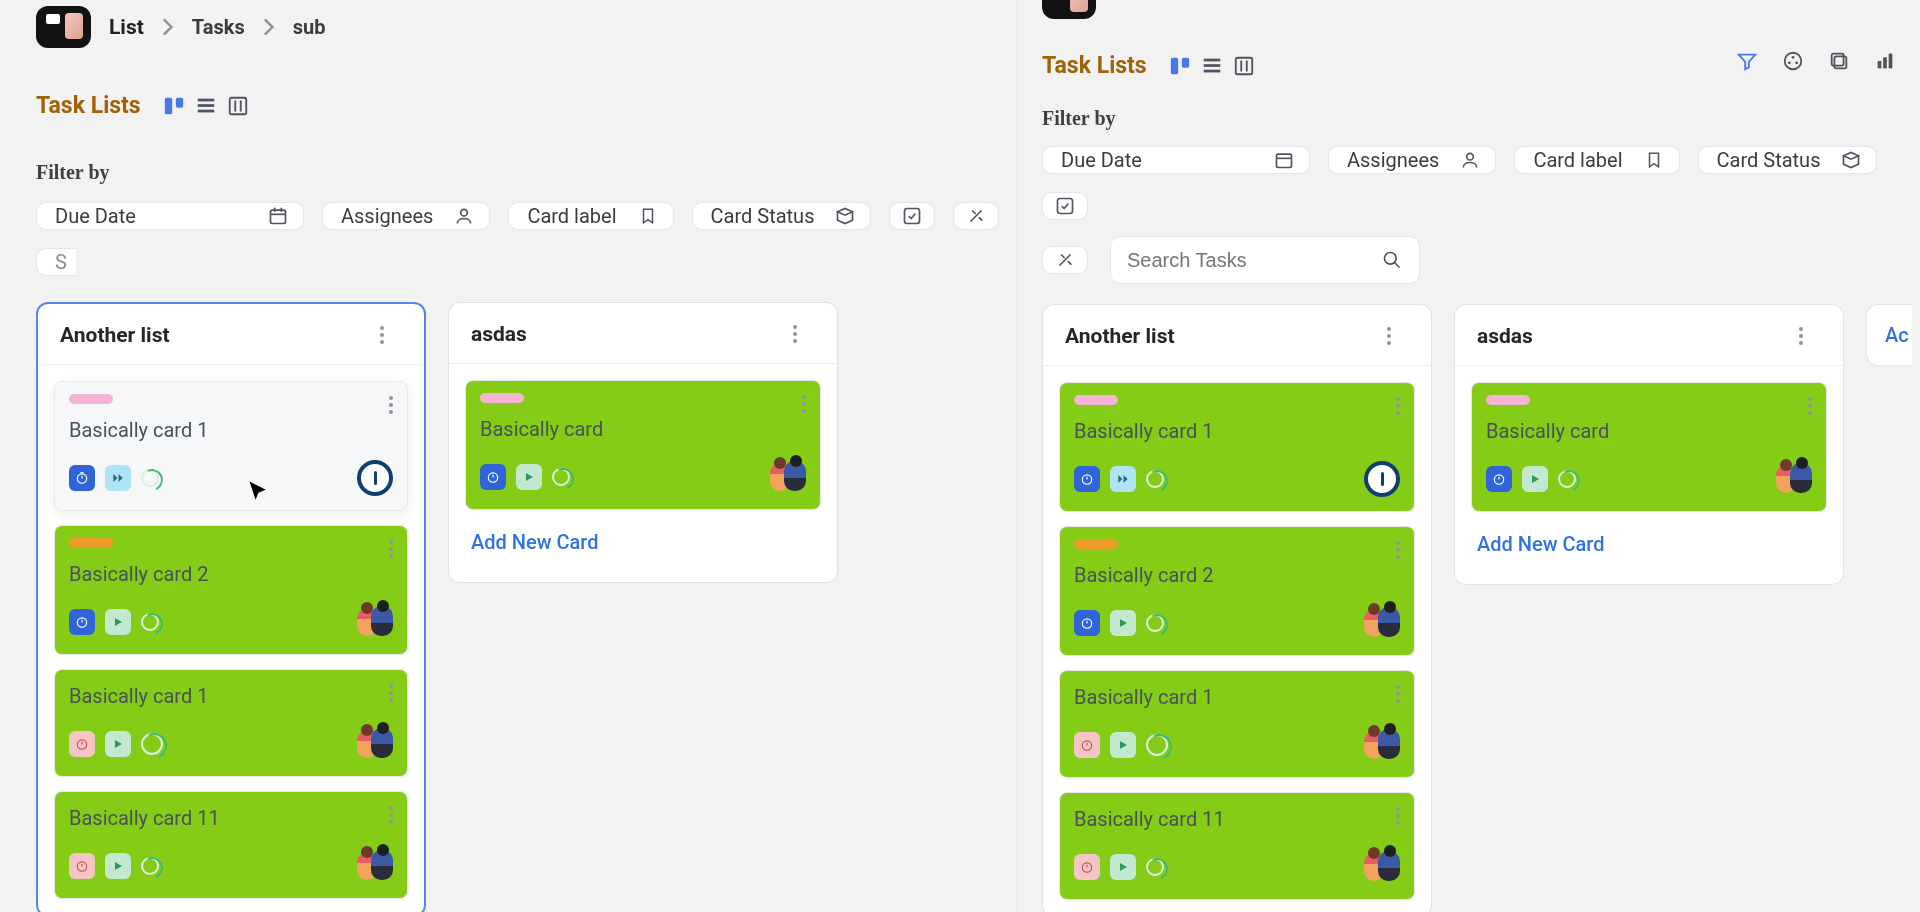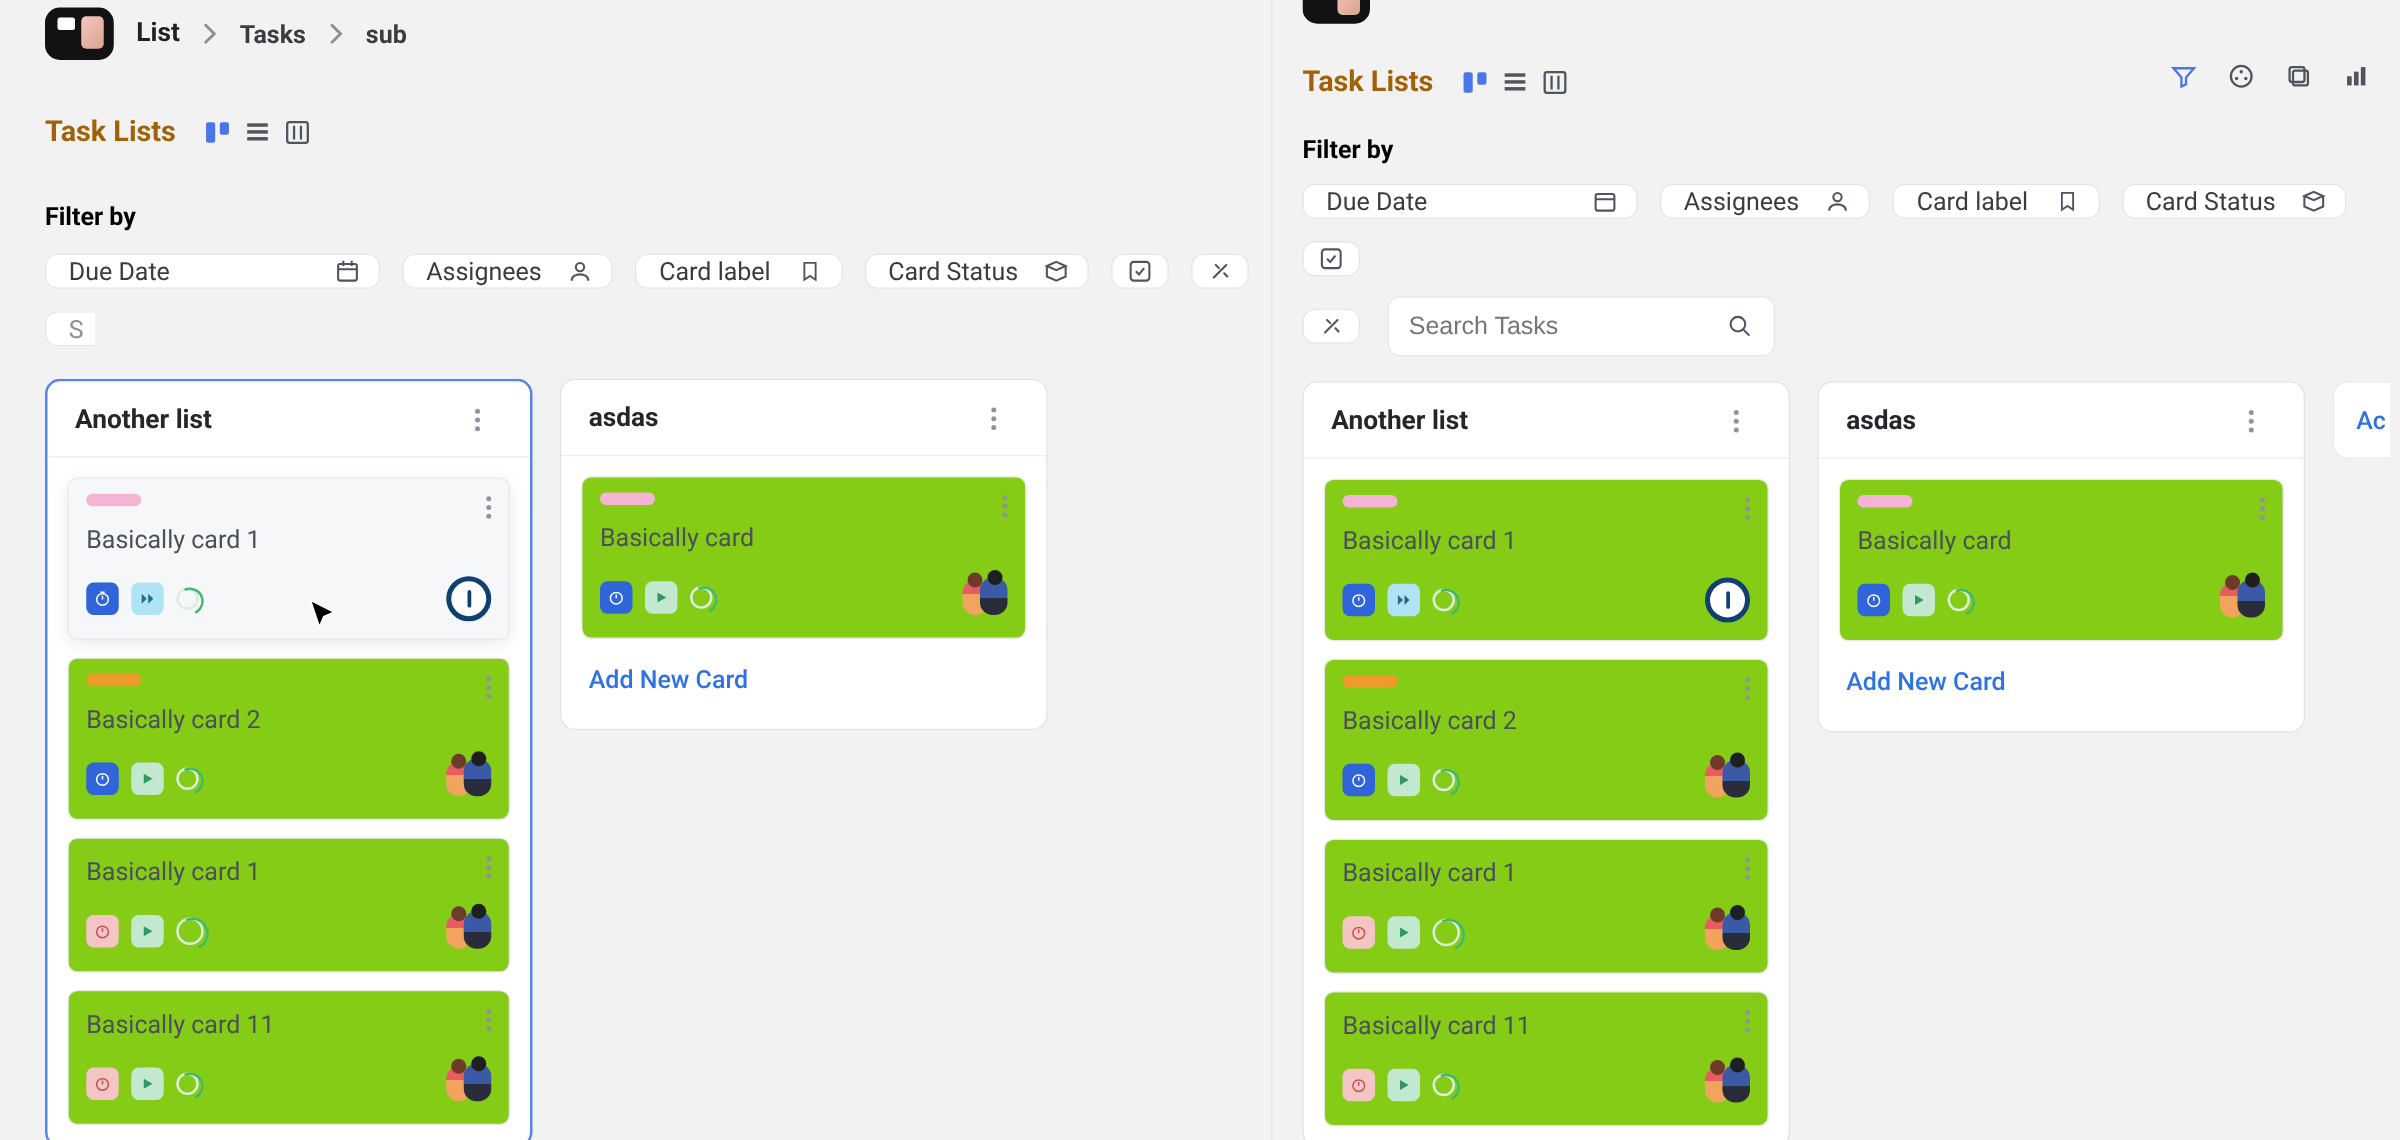--- a/index.html
+++ b/index.html
@@ -82,21 +82,22 @@
     top: 50px;
     display:flex; gap:22px;
     color:#4877e6;
   }
   .toolbar-right .tb { width:24px; height:24px; cursor:pointer; color:#4f7fe8; }
 
   .filter-label {
     font-size: 20px;
     font-weight: 700;
     margin-bottom: 18px;
-    color:#000000;
+    color:#404040;
+    font-family:Liberation Serif, serif;
   }
 
   .filters-row {
     display:flex;
     gap:18px;
     margin-bottom: 26px;
     align-items:center;
     flex-wrap: wrap;
     row-gap: 18px;
   }

